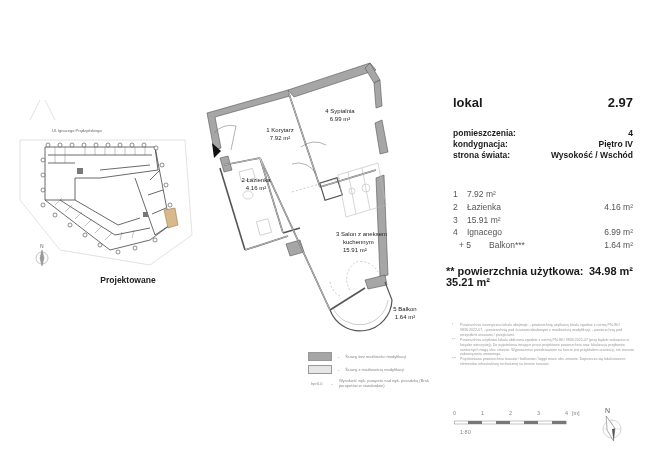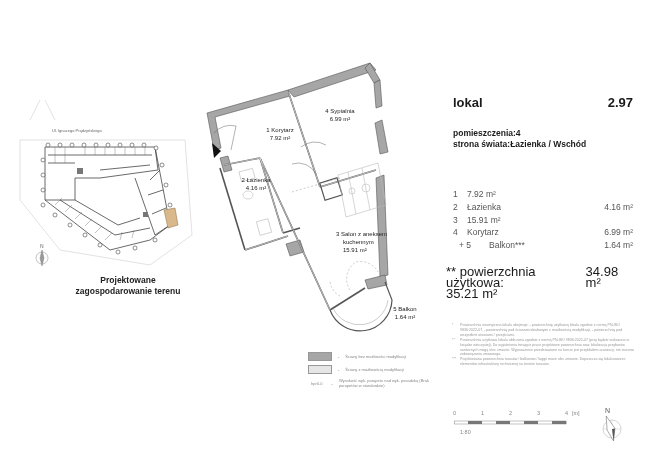--- a/index.html
+++ b/index.html
@@ -1,27 +1,27 @@
 <!DOCTYPE html>
 <html><head>
 <meta charset="utf-8">
 <style>
   html, body { margin:0; padding:0; background:#ffffff; }
   body { width:654px; height:462px; position:relative; overflow:hidden; font-family:"Liberation Sans", sans-serif; color:#1a1a1a; }
   .abs { position:absolute; }
   .title-row { left:453px; top:95px; width:180px; display:flex; justify-content:space-between; font-weight:bold; font-size:13px;text-align:center; }
   .info { left:453px; top:128px; width:180px; font-size:8.5px; font-weight:bold; }
-  .info .row { display:flex; line-height:11px; }
+  .info .row { display:flex; justify-content:space-between; line-height:11px; }
   .rooms { left:453px; top:188px; width:180px; font-size:8.5px; color:#555; }
   .rooms .row { display:flex; line-height:12.8px; }
   .rooms .num { width:14px; }
   .rooms .num.sub { width:22px; padding-left:6px; }
   .rooms .name { flex:1; }
   .rooms .area { text-align:right; }
-  .totals { left:446px; top:266px; width:187px; font-size:13px; font-weight:normal; }
+  .totals { left:446px; top:266px; width:187px; font-size:11px; font-weight:bold; }
   .totals .row { display:flex; justify-content:space-between; line-height:11px; }
   .notes { left:452px; top:323px; width:185px; font-size:3.6px; line-height:4.9px; color:#999; }
   .notes .n { display:flex; }
   .notes .mk { width:8px; flex:none; }
   .legend { left:308px; top:352px; width:140px; font-size:4px; color:#888; }
   .legend .row { display:flex; align-items:center; margin-bottom:4px; }
   .legend .sw { width:22px; height:7px; border:1px solid #999; margin-right:6px; }
   .legend .dash { margin-right:6px; }
   .site-label { left:40px; top:275px; width:120px; text-align:center; font-size:8.5px; font-weight:bold; color:#222; line-height:11px;margin-left:28px; }
   .street { left:52px; top:128px; font-size:4px; color:#666; }
@@ -85,21 +85,20 @@
 
   <g transform="translate(42,258)" stroke="#888" stroke-width="0.5" fill="none">
     <circle r="6"></circle>
     <polygon points="0,-8 2,0 0,8 -2,0" fill="#999"></polygon>
     <text x="-2" y="-10" font-size="5" fill="#666" stroke="none" font-family="Liberation Sans, sans-serif">N</text>
   </g>
 </svg>
 <div class="abs street">Ul. Ignacego Prądzyńskiego</div>
 <div class="abs site-label">
   <div>Projektowane</div>
-  <div>zagospodarowanie terenu</div>
 </div>
 
 <svg class="abs" style="left:195px;top:55px" width="240" height="290" viewBox="195 55 240 290">
 
   <g fill="#a6a6a6" stroke="#555" stroke-width="0.6">
     <polygon points="207,113 288,90 290,96 215,117 221,148 214,150"></polygon>
     <polygon points="288,90 370,63 376,70 294,97"></polygon>
     <polygon points="370,63 380,80 374,83 365,68"></polygon>
     <polygon points="380,80 382,106 376,108 374,83"></polygon>
     <polygon points="382,120 388,152 380,154 375,123"></polygon>
@@ -205,42 +204,46 @@
   <span>lokal</span>
   <span>2.97</span>
 </div>
 
 <div class="abs info">
   <div class="row">
       <span>pomieszczenia:</span>
       <span>4</span>
     </div>
   <div class="row">
+      <span>kondygnacja:</span>
+      <span>Piętro IV</span>
+    </div>
+  <div class="row">
       <span>strona świata:</span>
-      <span>Łazienka / Wschód</span>
+      <span>Wysokość / Wschód</span>
     </div>
 </div>
 
 <div class="abs rooms">
   <div class="row">
       <span class="num">1</span>
       <span class="area">7.92 m²</span>
     </div>
   <div class="row">
       <span class="num">2</span>
       <span class="name">Łazienka</span>
       <span class="area">4.16 m²</span>
     </div>
   <div class="row">
       <span class="num">3</span>
       <span class="area">15.91 m²</span>
     </div>
   <div class="row">
       <span class="num">4</span>
-      <span class="name">Korytarz</span>
+      <span class="name">Ignacego</span>
       <span class="area">6.99 m²</span>
     </div>
   <div class="row">
       <span class="num sub">+ 5</span>
       <span class="name" style="padding-left:8px">Balkon***</span>
       <span class="area">1.64 m²</span>
     </div>
 </div>
 
 <div class="abs totals">

